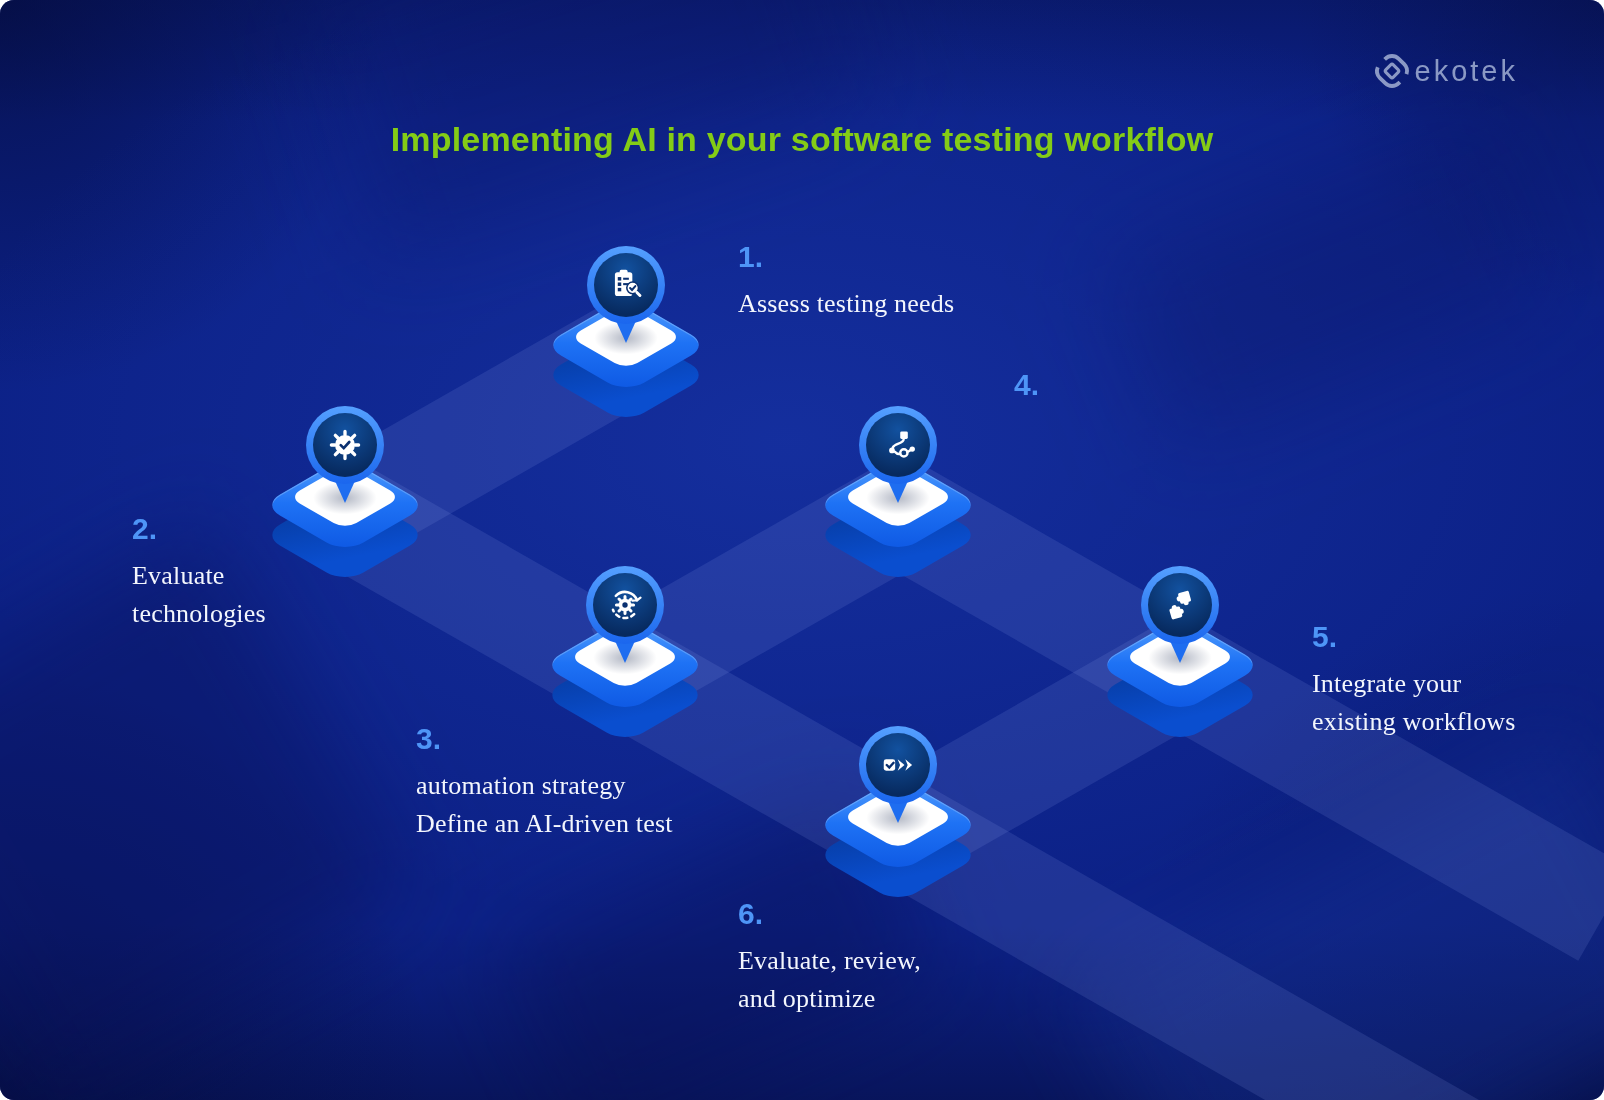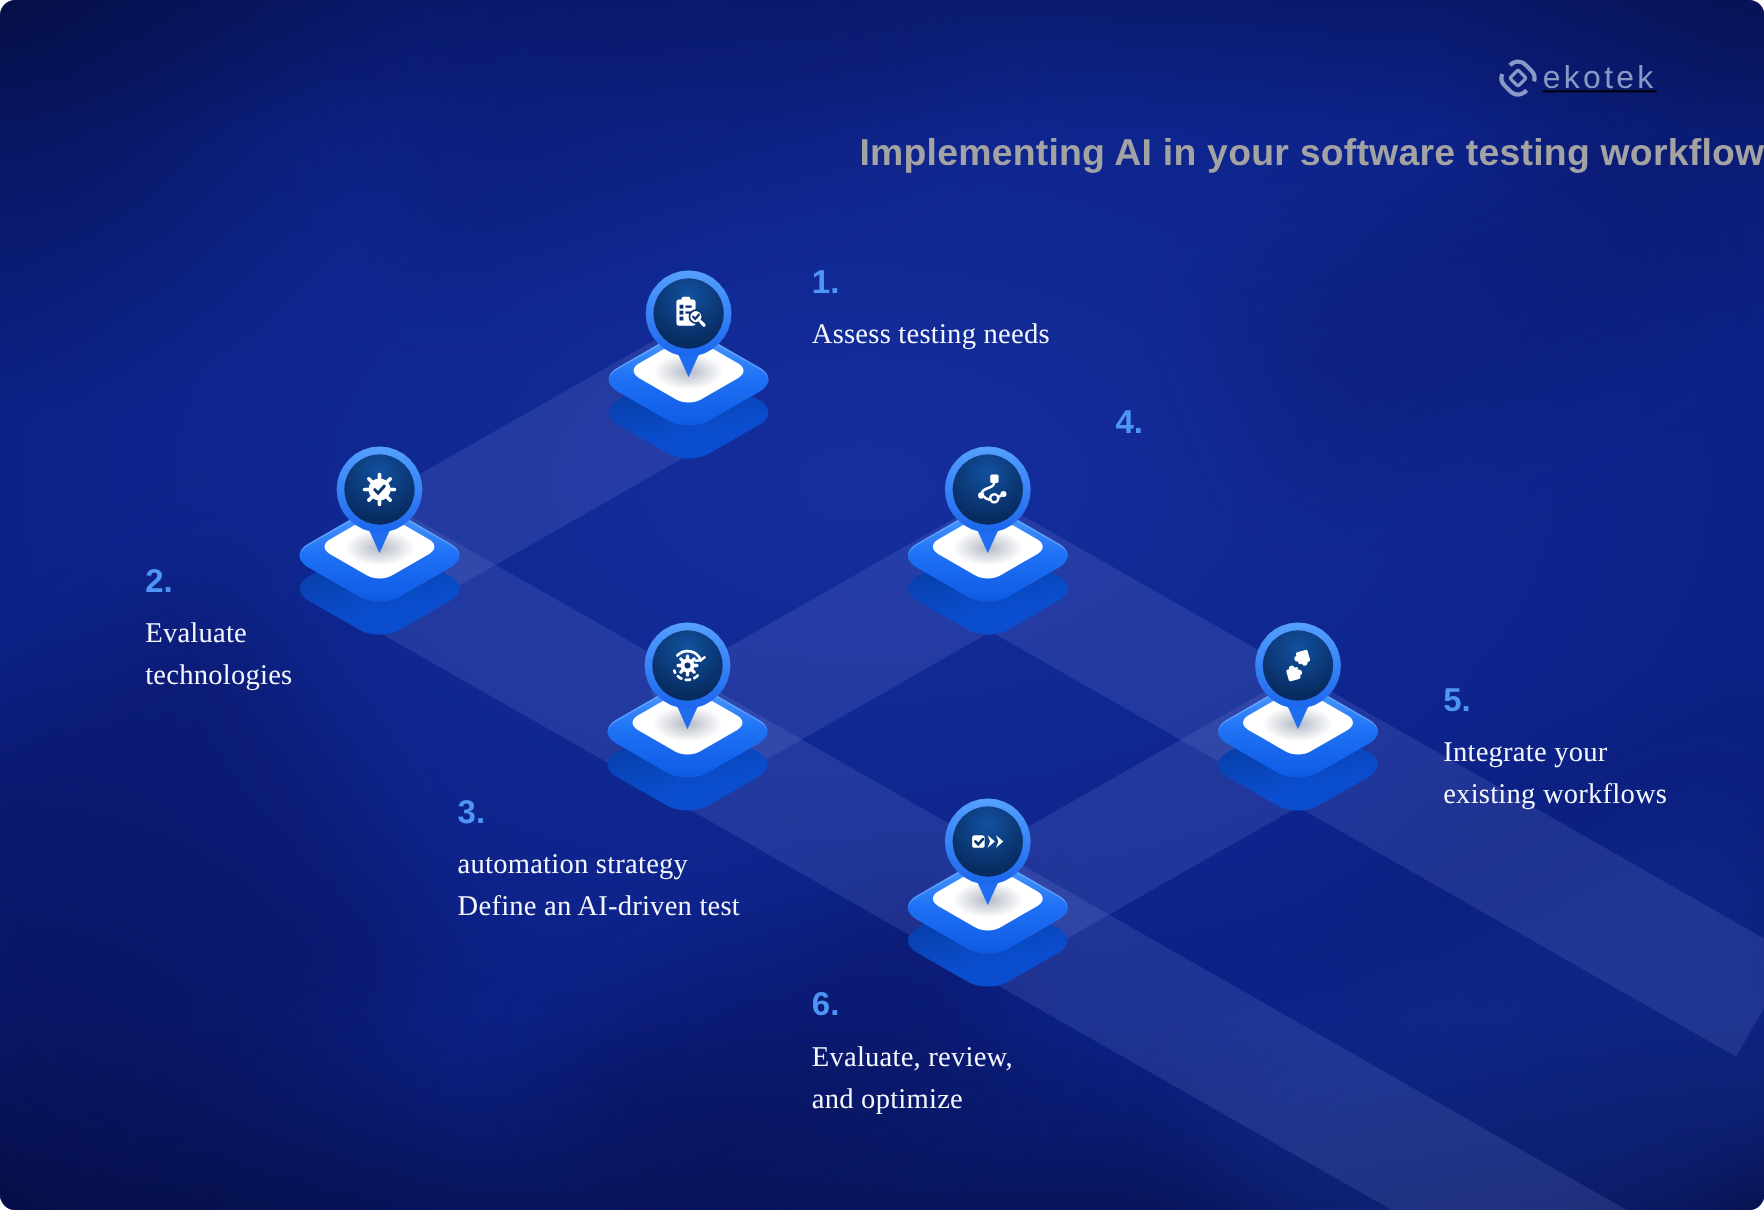--- a/index.html
+++ b/index.html
@@ -24,23 +24,23 @@
 
   
   .road{position:absolute;height:106px;background:rgba(140,163,235,0.15);}
   .road-1{left:320px;top:380px;width:330px;transform:rotate(-29.7deg);}
   .road-2{left:252px;top:796px;width:1360px;transform:rotate(29.7deg);}
   .road-3{left:596px;top:540px;width:330px;transform:rotate(-29.7deg);}
   .road-4{left:844px;top:660px;width:814px;transform:rotate(29.7deg);}
   .road-5{left:874px;top:700px;width:330px;transform:rotate(-29.7deg);}
 
   
-  .title{position:absolute;top:120px;left:0;right:0;text-align:right;color:#a3a3a3;
+  .title{position:absolute;top:120px;left:0;right:0;text-align:center;color:#84cc16;
          font-size:34px;font-weight:700;letter-spacing:.2px;}
-  .logo{position:absolute;top:48px;right:98px;display:flex;align-items:center;opacity:.88;text-decoration:underline;}
+  .logo{position:absolute;top:48px;right:86px;display:flex;align-items:center;opacity:.88;}
   .logo-text{color:#9dabd1;font-size:29px;letter-spacing:3px;font-weight:400;}
 
   
   .marker{position:absolute;width:0;height:0;}
   .tile{position:absolute;width:118px;height:118px;left:-59px;top:-59px;}
   .tile-side{border-radius:26px;transform:translateY(30px) scaleY(.577) rotate(45deg);
              background:linear-gradient(115deg,#0740ad 25%,#0a4ecf 75%);}
   .tile-top{border-radius:26px;transform:scaleY(.577) rotate(45deg);
             background:linear-gradient(135deg,#5aa4ff 0%,#1e72f5 48%,#0d57e2 100%);
             box-shadow:inset 2px 2px 0 rgba(170,210,255,.35);}

